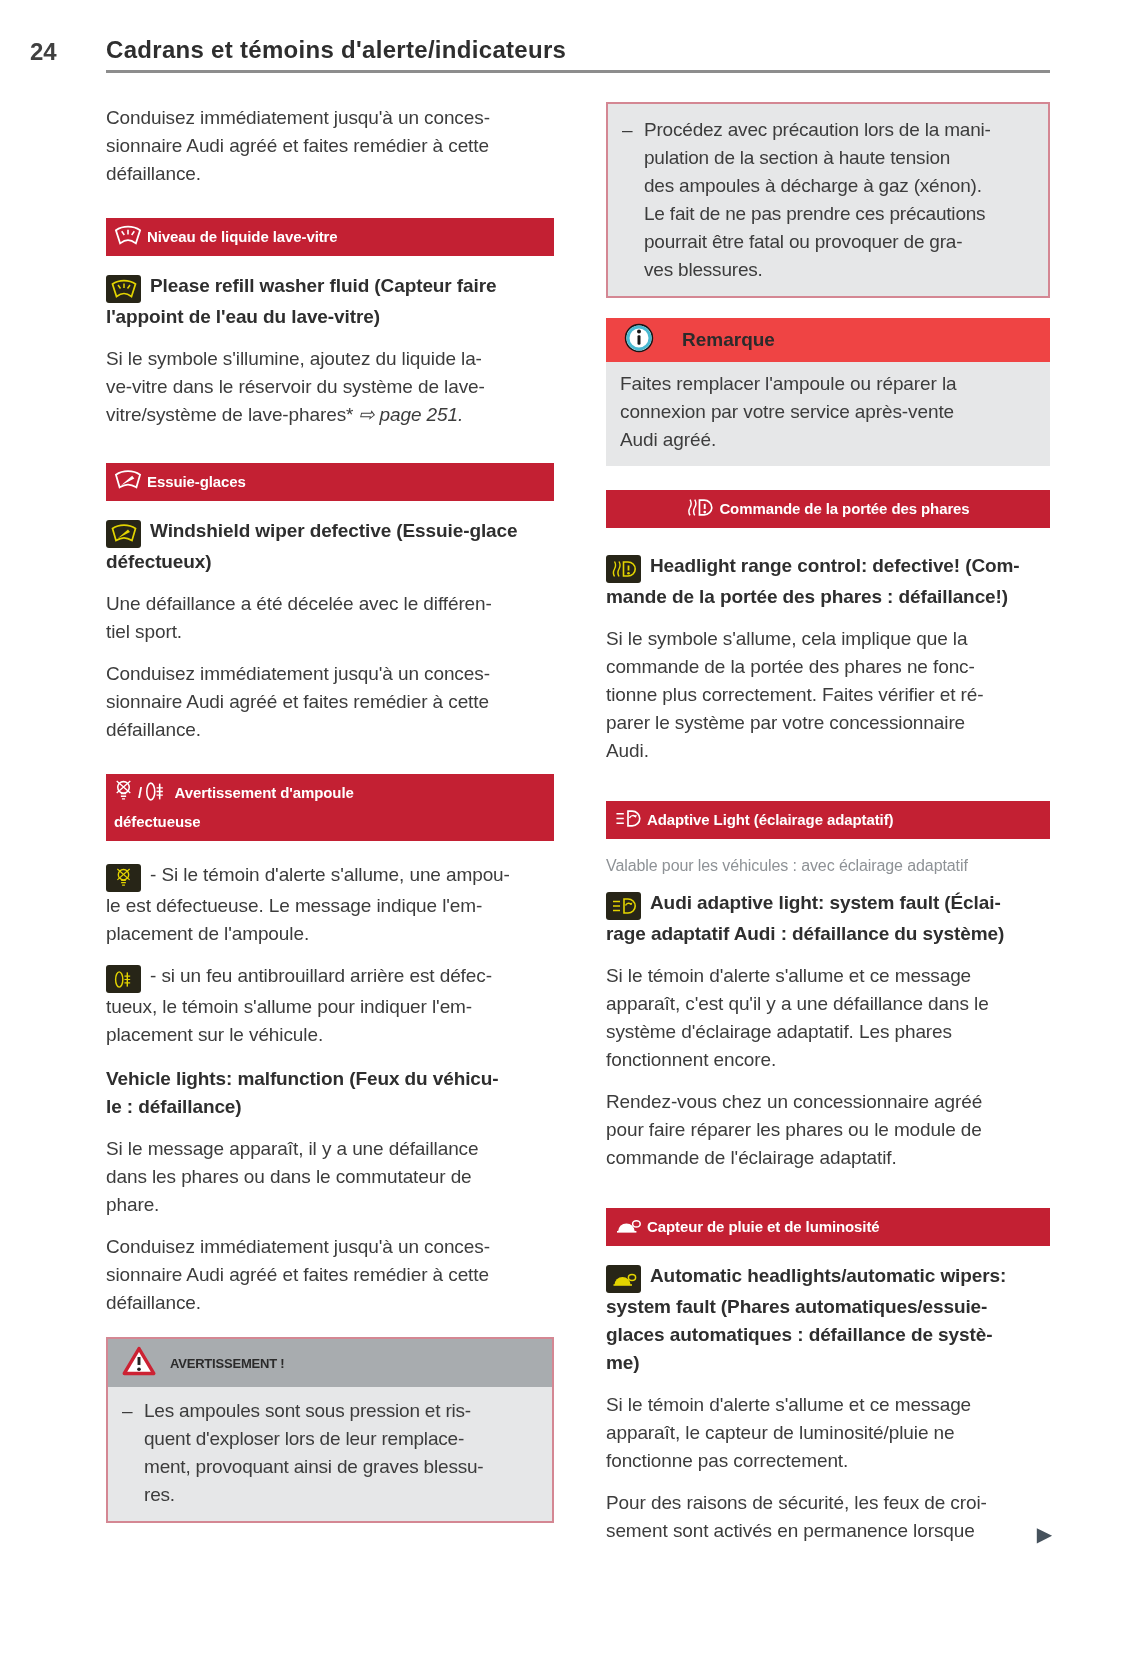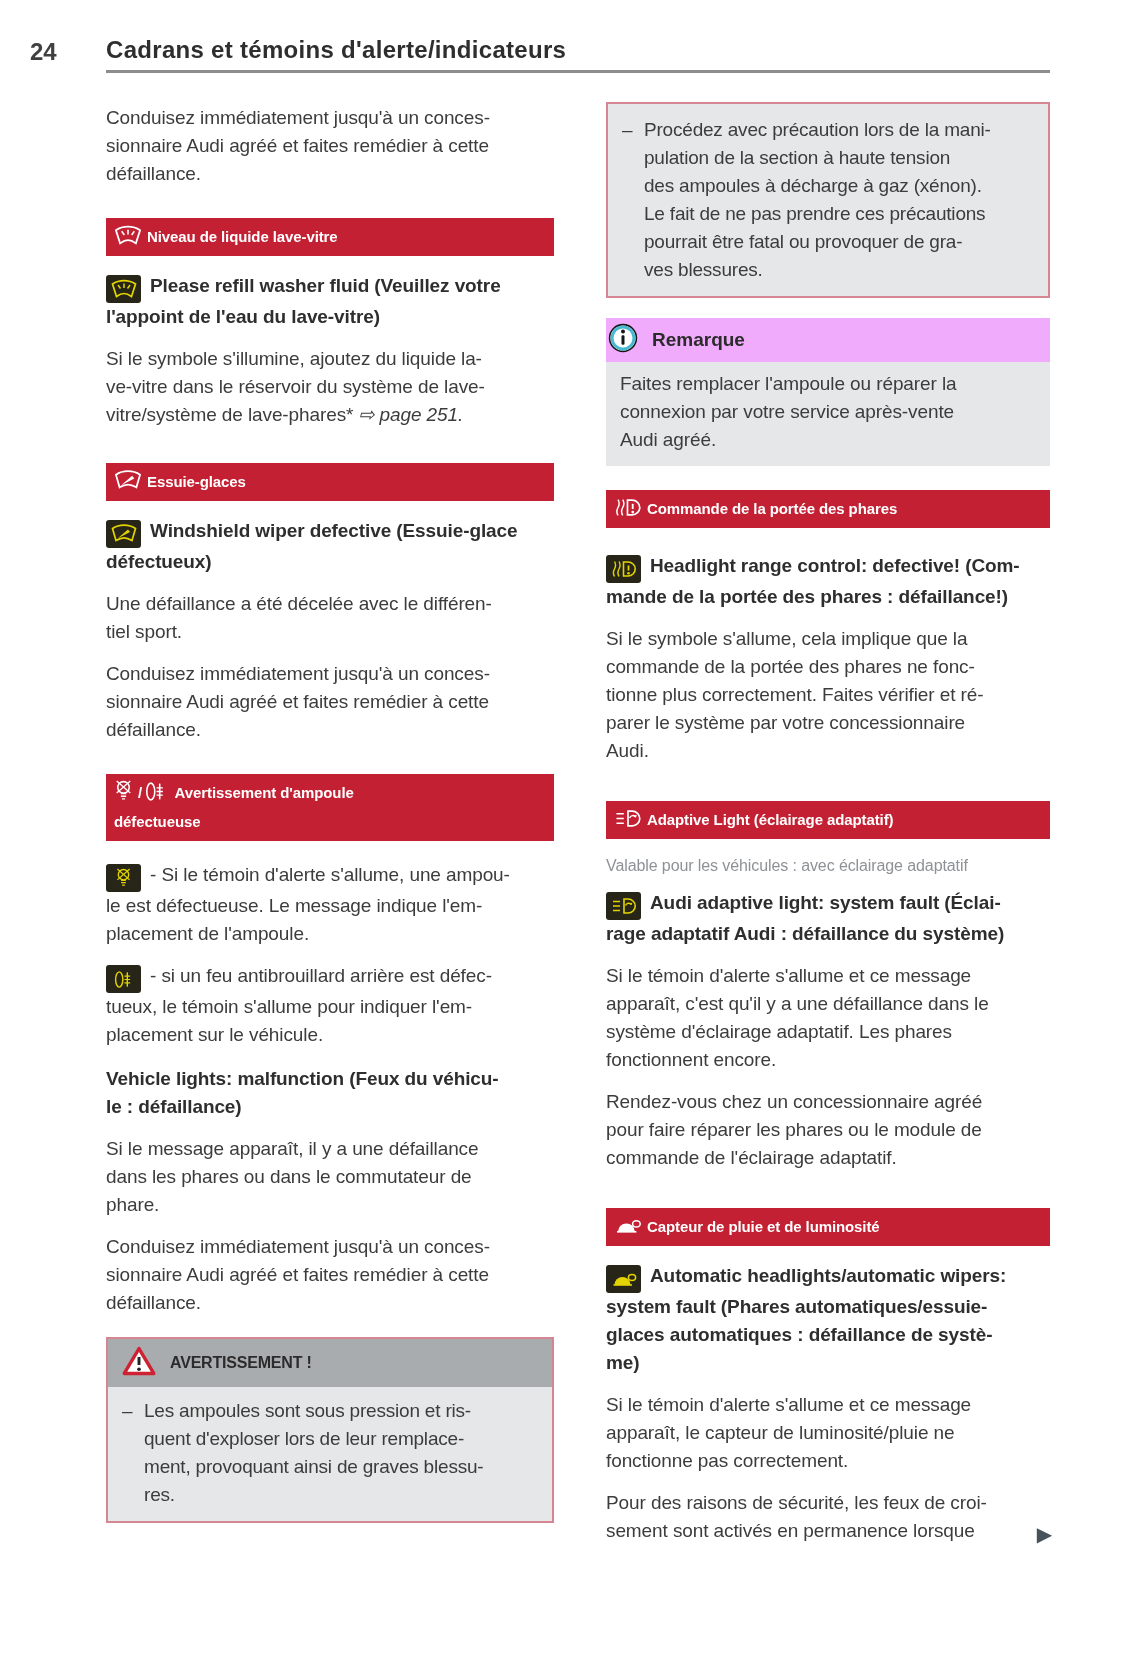--- a/index.html
+++ b/index.html
@@ -27,25 +27,25 @@
     display:inline-flex;align-items:center;justify-content:center;
     width:35px;height:28px;background:#272517;border-radius:3px;
     color:#e3d400;vertical-align:-7px;margin-right:9px;
   }
   .sym svg,.hicon svg{display:block;}
   .vnote{font-size:16px;line-height:22px;color:#8e9296;margin:16px 0 0 0;letter-spacing:-0.1px;}
   .ref{font-style:italic;}
   
   .warnbox{border:2px solid #d48793;margin-top:20px;}
   .warnbox .whead{background:#a8acaf;display:flex;align-items:center;padding:7px 14px;gap:14px;}
-  .warnbox .whead .wtitle{font-size:16px;font-weight:bold;color:#2b2b2b;letter-spacing:-0.2px;}
+  .warnbox .whead .wtitle{font-size:13px;font-weight:bold;color:#2b2b2b;letter-spacing:-0.2px;}
   .warnbox .wbody{background:#e6e7e8;padding:10px 14px 12px 14px;}
   .contbox{border:2px solid #d48793;background:#e6e7e8;padding:12px 14px;margin-top:6px;}
   .notebox{margin-top:20px;}
-  .notebox .nhead{background:#f0abfc;display:flex;align-items:center;padding:5px 2px;gap:14px;}
+  .notebox .nhead{background:#ef4444;display:flex;align-items:center;padding:5px 18px;gap:28px;}
   .notebox .nhead .ntitle{font-size:19px;font-weight:bold;color:#2b2b2b;}
   .notebox .nbody{background:#e6e7e8;padding:8px 16px 12px 14px;font-size:19px;line-height:28px;white-space:pre-line;letter-spacing:-0.1px;}
   .li{display:flex;font-size:19px;line-height:28px;letter-spacing:-0.2px;}
   .li .dash{width:22px;flex:0 0 22px;}
   .li .litext{white-space:pre-line;}
   .p-rel{position:relative;}
   .contarrow{position:absolute;right:-2px;bottom:1px;font-size:20px;color:#46525c;line-height:1;}
 </style>
 </head>
 <body>
@@ -61,21 +61,21 @@
 défaillance.</p>
 
   <div class="redbar"><span class="hicon"><svg width="28" height="21" viewBox="0 0 26 20">
           <path d="M1.5 5 C8 .5 18 .5 24.5 5 L20.5 17.5 C15 13.5 11 13.5 5.5 17.5 Z" fill="none" stroke="currentColor" stroke-width="1.7"></path>
           <path d="M13 9 V4.5 M9.5 9.5 L7 6 M16.5 9.5 L19 6" fill="none" stroke="currentColor" stroke-width="1.5"></path>
         </svg></span><span>Niveau de liquide lave-vitre</span></div>
 
   <p class="body msg" style="margin-top:16px;"><span class="sym"><svg width="26" height="20" viewBox="0 0 26 20">
           <path d="M1.5 5 C8 .5 18 .5 24.5 5 L20.5 17.5 C15 13.5 11 13.5 5.5 17.5 Z" fill="none" stroke="currentColor" stroke-width="1.7"></path>
           <path d="M13 9 V4.5 M9.5 9.5 L7 6 M16.5 9.5 L19 6" fill="none" stroke="currentColor" stroke-width="1.5"></path>
-        </svg></span><span>Please refill washer fluid (Veuillez votre
+        </svg></span><span>Please refill washer fluid (Capteur faire
 l'appoint de l'eau du lave-vitre)</span></p>
 
   <p class="body"><span>Si le symbole s'illumine, ajoutez du liquide la-
 ve-vitre dans le réservoir du système de lave-
 vitre/système de lave-phares* </span><span class="ref">⇨ page 251.</span></p>
 
   <div class="redbar" style="margin-top:34px;"><span class="hicon"><svg width="28" height="21" viewBox="0 0 26 20">
           <path d="M1.5 4.5 C8 0 18 0 24.5 4.5 L21 16.5 C15 13 11 13 5 16.5 Z" fill="none" stroke="currentColor" stroke-width="1.7"></path>
           <path d="M6.5 14.5 L17 5.5 L19 8 Z" fill="currentColor"></path>
         </svg></span><span>Essuie-glaces</span></div>
@@ -172,21 +172,21 @@
             <rect x="13.5" y="12.3" width="3" height="9.5" rx="1.2" fill="#161616"></rect>
             <circle cx="15" cy="8.6" r="2" fill="#161616"></circle>
           </svg></span>
       <span class="ntitle">Remarque</span>
     </div>
     <div class="nbody">Faites remplacer l'ampoule ou réparer la
 connexion par votre service après-vente
 Audi agréé.</div>
   </div>
 
-  <div class="redbar" style="margin-top:24px;"><span class="hicon"><svg width="28" height="21" viewBox="0 0 26 20">
+  <div class="redbar" style="margin-top:24px;text-align:center;"><span class="hicon"><svg width="28" height="21" viewBox="0 0 26 20">
           <path d="M3.5 2.5 q2.2 3.7 0 7.5 q-2.2 3.7 0 7.5 M8 2.5 q2.2 3.7 0 7.5 q-2.2 3.7 0 7.5" fill="none" stroke="currentColor" stroke-width="1.4"></path>
           <path d="M12.5 3 h4.5 a7.2 7 0 0 1 0 14 h-4.5 z" fill="none" stroke="currentColor" stroke-width="1.6"></path>
           <path d="M17.5 6.5 v5" stroke="currentColor" stroke-width="1.8"></path>
           <circle cx="17.5" cy="14.3" r="1.3" fill="currentColor"></circle>
         </svg></span><span>Commande de la portée des phares</span></div>
 
   <p class="body msg" style="margin-top:24px;"><span class="sym"><svg width="26" height="20" viewBox="0 0 26 20">
           <path d="M3.5 2.5 q2.2 3.7 0 7.5 q-2.2 3.7 0 7.5 M8 2.5 q2.2 3.7 0 7.5 q-2.2 3.7 0 7.5" fill="none" stroke="currentColor" stroke-width="1.4"></path>
           <path d="M12.5 3 h4.5 a7.2 7 0 0 1 0 14 h-4.5 z" fill="none" stroke="currentColor" stroke-width="1.6"></path>
           <path d="M17.5 6.5 v5" stroke="currentColor" stroke-width="1.8"></path>

